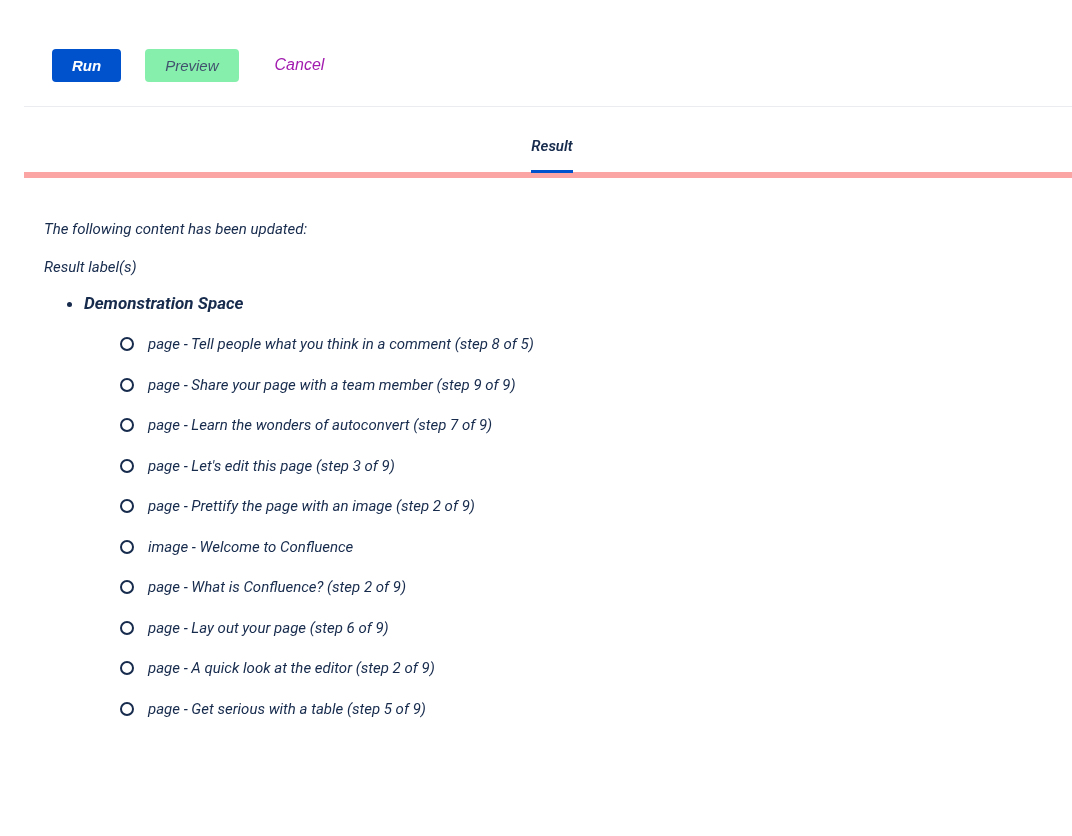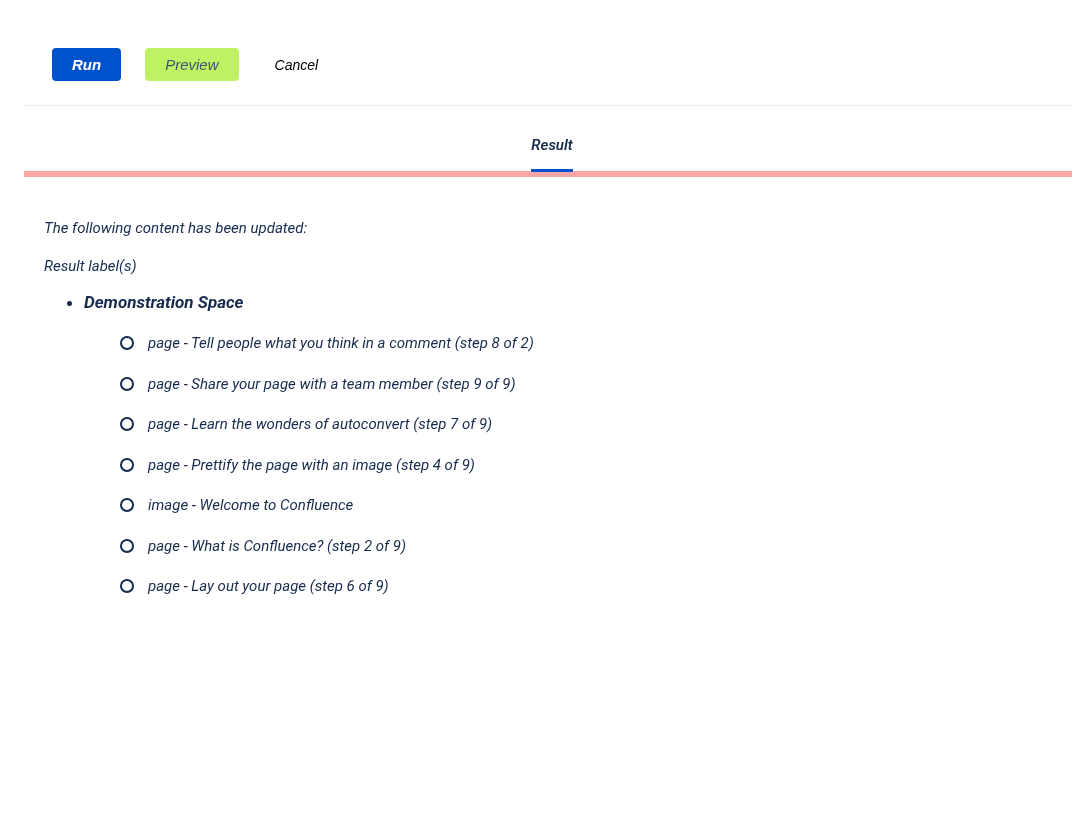--- a/index.html
+++ b/index.html
@@ -32,36 +32,36 @@
       color: #ffffff;
       border: none;
       border-radius: 4px;
       padding: 8px 20px;
       font-size: 15px;
       font-weight: 600;
       cursor: pointer;
     }
 
     .btn-preview {
-      background: #bef264;
+      background: #86efac;
       color: #42526e;
       border: none;
       border-radius: 4px;
       padding: 8px 20px;
       font-size: 15px;
       font-weight: 500;
       cursor: pointer;
     }
 
     .btn-cancel {
       background: transparent;
-      color: #000000;
+      color: #a21caf;
       border: none;
       padding: 8px 12px;
-      font-size: 14px;
+      font-size: 16px;
       font-weight: 500;
       cursor: pointer;
     }
 
     .tabs {
       padding: 0 20px;
       border-bottom: 6px solid #fca5a5;
       text-align: center;
     }
 
@@ -145,22 +145,25 @@
   <span class="tab-item">Result</span>
 </div>
 
 <div class="content">
   <p class="updated-text">The following content has been updated:</p>
   <p class="rename-label">Result label(s)</p>
 
   <ul class="space-list">
 
   <li>Demonstration Space<ul class="pages-list">
-          <li>page - Tell people what you think in a comment (step 8 of 2)</li>
+          <li>page - Tell people what you think in a comment (step 8 of 5)</li>
           <li>page - Share your page with a team member (step 9 of 9)</li>
           <li>page - Learn the wonders of autoconvert (step 7 of 9)</li>
-          <li>page - Prettify the page with an image (step 4 of 9)</li>
+          <li>page - Let's edit this page (step 3 of 9)</li>
+          <li>page - Prettify the page with an image (step 2 of 9)</li>
           <li>image - Welcome to Confluence</li>
           <li>page - What is Confluence? (step 2 of 9)</li>
           <li>page - Lay out your page (step 6 of 9)</li>
+          <li>page - A quick look at the editor (step 2 of 9)</li>
+          <li>page - Get serious with a table (step 5 of 9)</li>
         </ul></li>
     </ul>
 </div>
 
 </body></html>

